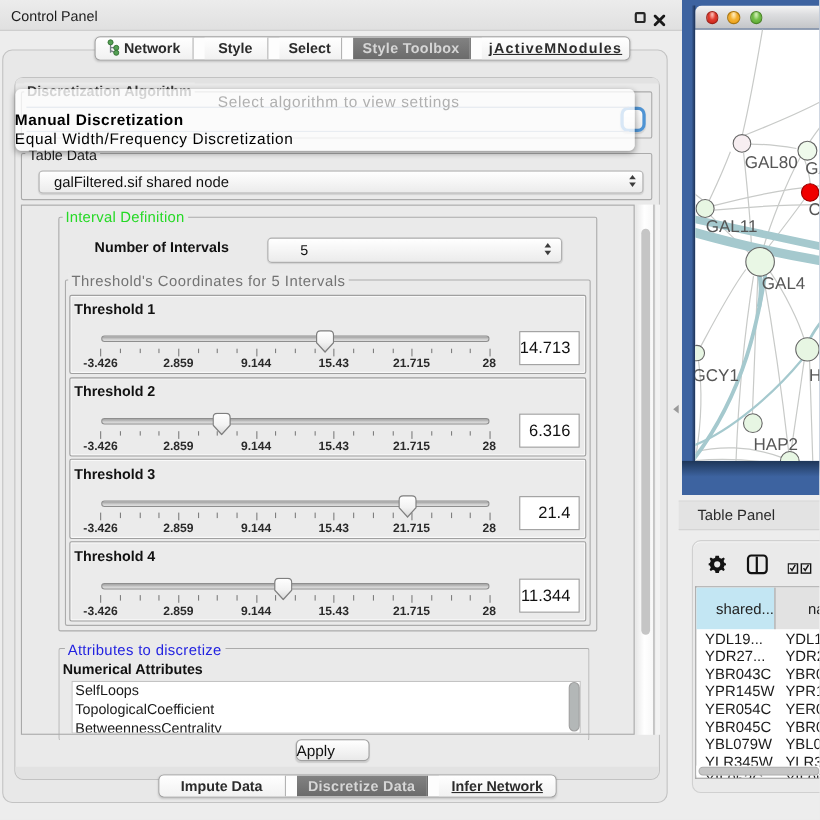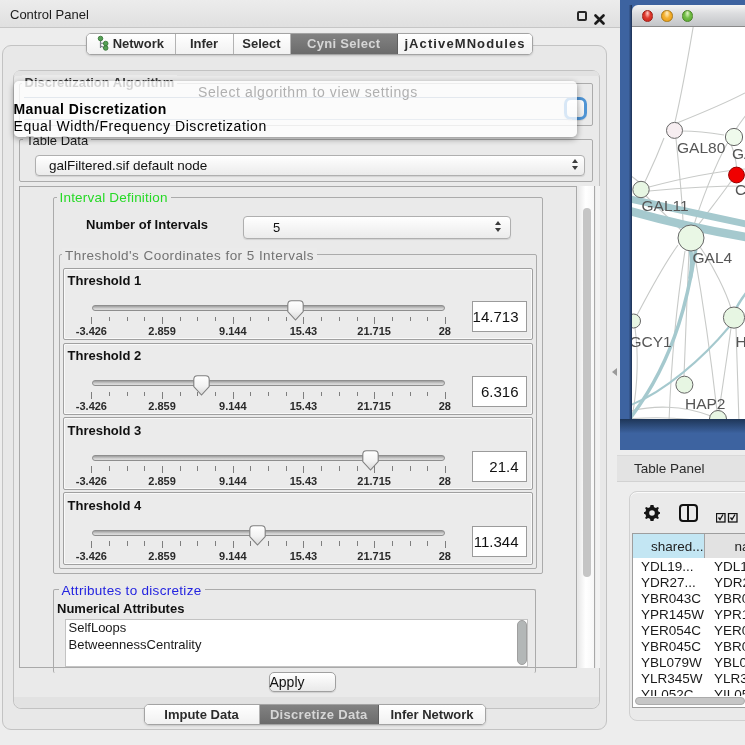--- a/index.html
+++ b/index.html
@@ -8,23 +8,23 @@
 #app { position:relative; width:745px; height:745px; overflow:hidden; }
 .abs { position:absolute; }
 
 
 #titlebar { left:0; top:0; width:620px; height:28px; background:linear-gradient(#ececec,#e0e0e0); border-bottom:1px solid #c6c6c6; }
 #titletext { left:10px; top:7px; font-size:13px; color:#1c1c1c; }
 #floaticon { left:577px; top:11px; width:10px; height:10px; border:2px solid #262626; border-radius:2px; }
 #closeicon { left:593.5px; top:10.5px; }
 
 
-.seg { border:1px solid #a3a3a3; border-radius:5px; background:#fdfdfd; display:flex; overflow:hidden; box-shadow:0 1px 2px rgba(0,0,0,.15); }
+.seg { border:1px solid #a3a3a3; border-radius:5px; background:#fdfdfd; display:flex; overflow:hidden; box-shadow:0 1px 2px rgba(0,0,0,.15);gap:10px; }
 .seg > div { font-size:13px; font-weight:bold; color:#2b2b2b; text-align:center; line-height:20px; border-right:1px solid #b3b3b3; background:linear-gradient(#ffffff,#f1f1f1); white-space:nowrap; }
-.seg > div:last-child { border-right:none; }
+.seg > div:last-child { border-right:none;text-decoration:underline; }
 .seg > div.sel { background:linear-gradient(#828282,#6b6b6b); color:#d6d6d6; border-right-color:#5f5f5f; letter-spacing:0.3px; }
 
 #toptabs { left:85.5px; top:33px; height:21.5px; }
 #toptabs > div { height:19.5px; line-height:19.5px; }
 
 
 #outerframe { left:2px; top:45px; width:605px; height:685px; border:1px solid #c3c3c3; border-radius:9px; background:#e8e8e8; }
 #innerframe { left:13px; top:70px; width:587px; height:639px; border:1px solid #c2c2c2; border-radius:8px; background:#eaeaea; }
 #innertop { left:14px; top:71px; width:585px; height:5px; background:#e2e2e2; border-radius:8px 8px 0 0; }
 #innerbot { left:14px; top:697px; width:585px; height:11px; background:#e2e2e2; border-radius:0 0 8px 8px; }
@@ -69,21 +69,21 @@
 #ftitle { left:0; top:0; width:113px; height:22px; background:linear-gradient(#f5f5f5,#dcdddf 40%,#c3c5c8); border-bottom:1px solid #8a8a8a; border-top-left-radius:6px; }
 #fcanvas { left:0; top:22px; width:113px; height:392px; background:#ffffff; }
 .light { position:absolute; top:5px; width:11.5px; height:11.5px; border-radius:50%; }
 
 #tpbar { left:617px; top:455px; width:128px; height:27px; background:#e3e3e3; border-top:1px solid #d9d9d9; border-bottom:1px solid #d2d2d2; }
 #tpbartext { left:634px; top:461px; font-size:13.5px; color:#2a2a2a; }
 #tablebox { left:629px; top:491px; width:126px; height:230px; background:#eaeaea; border:1px solid #d0d0d0; border-radius:8px; box-shadow:inset 0 1px 0 #fafafa; }
 #tablewrap { left:632px; top:533px; width:113px; height:175px; border:1px solid #9e9e9e; border-right:none; background:#fff; overflow:hidden; }
 
 table#dtable { border-collapse:collapse; font-size:13.5px; table-layout:fixed; }
-#dtable th { height:24px; font-weight:normal; color:#222; padding:0; }
+#dtable th { height:38px; font-weight:normal; color:#222; padding:0; }
 #dtable th.c1 { width:75px; background:#c3e6f3; border-right:1px solid #a3a3a3; text-align:right; padding-right:0; }
 #dtable th.c2 { width:60px; background:#e2e2e2; text-align:left; padding-left:30px; }
 #dtable td { height:16px; padding:0; color:#1a1a1a; white-space:nowrap; }
 #dtable td.c1 { padding-left:8px; }
 #dtable td.c2 { padding-left:10px; }
 
 #hsbar { left:633px; top:696px; width:112px; height:9px; background:#fff; }
 #hsthumb { left:635px; top:697px; width:110px; height:8px; background:#c6c6c6; border:1px solid #ababab; border-radius:4px; }
 </style>
 </head>
@@ -104,34 +104,34 @@
 
   <div class="abs seg" id="toptabs">
     <div style="width:89px;"><svg width="12" height="16" viewBox="0 0 12 16" style="vertical-align:-3px;">
           <path d="M3.5,4 L3.5,13 M3.5,8 L8.5,8.5 M3.5,11 L8.5,13" stroke="#7a8088" stroke-width="1.2" fill="none"></path>
           <g fill="#55a055" stroke="#2f6d2f" stroke-width="0.8">
             <circle cx="3.5" cy="3.5" r="2.3"></circle>
             <circle cx="8.7" cy="8.5" r="2.3"></circle>
             <circle cx="8.7" cy="13" r="2.3"></circle>
           </g>
         </svg> Network</div>
-    <div style="width:58px;">Infer</div>
+    <div style="width:58px;">Style</div>
     <div style="width:57px;">Select</div>
-    <div style="width:107.5px;" class="sel">Cyni Select</div>
+    <div style="width:107.5px;" class="sel">Style Toolbox</div>
     <div style="width:134px; letter-spacing:1.1px;">jActiveMNodules</div>
   </div>
 
   <div class="fieldset" style="left:18.5px; top:83px; width:574px; height:42.5px;"></div>
   <div class="abs" style="left:21.5px; top:75px; font-size:13px; font-weight:bold; color:#3a3a3a; background:#eaeaea; padding:0 3px;">Discretization Algorithm</div>
   <div class="combo" style="left:564px; top:97px; width:23px; height:23px; border:3.5px solid #4f94d4; border-radius:7px;"></div>
 
   <div class="fieldset" style="left:19px; top:139px; width:574px; height:42.5px;"></div>
   <div class="flabel" style="left:23px; top:133px; color:#1a1a1a;">Table Data</div>
   <div class="combo" style="left:35px; top:154.5px; width:550px; height:21px;">
-    <div class="ctext" style="left:13px; line-height:20px; font-size:13.5px;">galFiltered.sif default node</div>
+    <div class="ctext" style="left:13px; line-height:20px; font-size:13.5px;">galFiltered.sif shared node</div>
     <div class="arrows" style="left:536px; top:3px;">
         <div class="up"></div>
         <div class="dn"></div>
       </div>
   </div>
 
   <div class="abs" style="left:19px; top:185.5px; width:558px; height:482px; border:1px solid #a9a9a9; background:#eaeaea;"></div>
 
   <div class="abs" style="left:579px; top:185.5px; width:16px; height:482px; background:linear-gradient(90deg,#ececec,#ffffff 45%,#f7f7f7); border-right:1px solid #a8a8a8;"></div>
   <div class="abs" style="left:595.5px; top:185.5px; width:4.5px; height:482px; background:#f2f2f2;"></div>
@@ -319,20 +319,21 @@
         <path d="M 4.5,0.8 L 12.5,0.8 Q 16.2,0.8 16.2,4.5 L 16.2,11.5 L 8.5,20 L 0.8,11.5 L 0.8,4.5 Q 0.8,0.8 4.5,0.8 Z" fill="url(#tg3)" stroke="#7f7f7f" stroke-width="1.1"></path>
       </svg>
   <div class="vbox">11.344</div>
 </div>
 
   <div class="fieldset" style="left:53px; top:588.5px; width:483px; height:84px; border-bottom:none;"></div>
   <div class="flabel" style="left:58.5px; top:582.5px; color:#2323e0; font-size:13.5px; letter-spacing:0.3px;">Attributes to discretize</div>
   <div class="abs" style="left:57px; top:601px; font-size:13px; font-weight:bold; color:#111;">Numerical Attributes</div>
   <div class="abs" id="attrlist">
     <div>SelfLoops</div>
+    <div>TopologicalCoefficient</div>
     <div>BetweennessCentrality</div>
   </div>
   <div class="abs" style="left:517px; top:620px; width:10px; height:45px; background:#b3b7b7; border:1px solid #9f9f9f; border-radius:5px;"></div>
 
   <div class="abs" id="popup">
     <div class="abs" style="left:10px; top:16.5px; width:548px; height:1px; background:#e3e8ee;"></div>
     <div class="abs" style="left:10px; top:38.5px; width:548px; height:1px; background:#e9edf2;"></div>
     <div class="abs" style="left:184px; top:3.5px; font-size:14px; color:#b0b0b0; letter-spacing:0.6px;">Select algorithm to view settings</div>
     <div class="abs" style="left:-0.5px; top:20.5px; font-size:14px; font-weight:bold; color:#000; letter-spacing:0.45px;">Manual Discretization</div>
     <div class="abs" style="left:-0.5px; top:37.5px; font-size:14px; color:#000; letter-spacing:0.55px;">Equal Width/Frequency Discretization</div>

